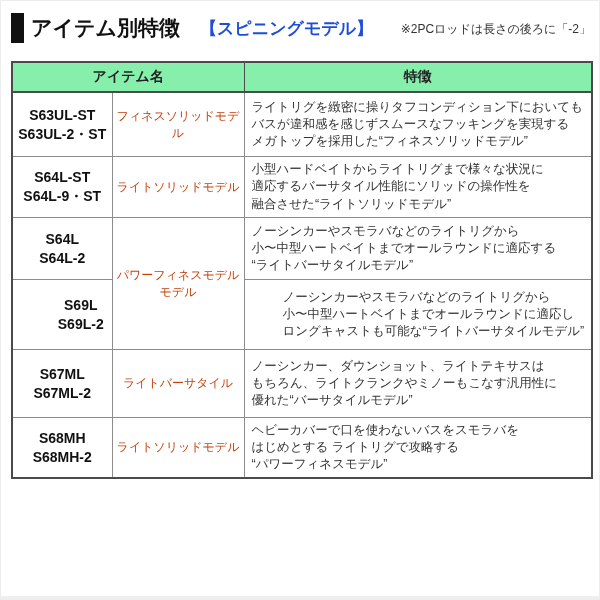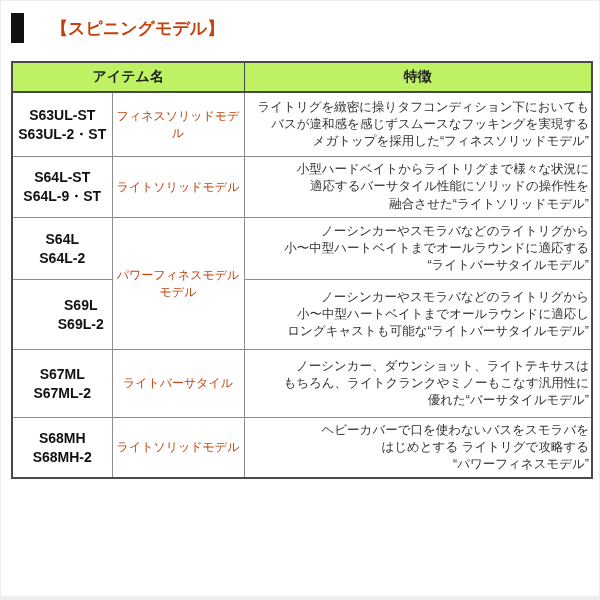--- a/index.html
+++ b/index.html
@@ -7,31 +7,31 @@
   .page {
     position:relative; width:600px; height:600px; background:#ffffff;
     box-sizing:border-box; border:1px solid #ededed; overflow:hidden;
   }
   .header-bar {
     position:absolute; left:10px; right:8px; top:12px;
     display:flex; align-items:center;
   }
   .title-marker { width:13px; height:30px; background:#111; margin-right:7px; flex:0 0 auto; }
   .page-title { font-size:21px; font-weight:bold; color:#111; white-space:nowrap; }
-  .page-subtitle { font-size:17px; font-weight:bold; color:#c2410c; margin-left:20px; white-space:nowrap; }
+  .page-subtitle { font-size:17px; font-weight:bold; color:#1d4ed8; margin-left:20px; white-space:nowrap; }
   .page-note { margin-left:auto; font-size:12px; color:#333; white-space:nowrap; padding-top:2px; }
 
   table.spec {
     position:absolute; left:10px; top:60px; width:580px;
     border-collapse:collapse; table-layout:fixed;
     border:2px solid #4a4a4a;
   }
   col.c1 { width:100px; } col.c2 { width:132px; } col.c3 { width:348px; }
   .spec th {
-    background:#bef264; height:26px; font-size:14px; font-weight:bold; color:#222;
+    background:#86efac; height:26px; font-size:14px; font-weight:bold; color:#222;
     border:1px solid #4a4a4a; border-bottom:2px solid #4a4a4a; text-align:center;
   }
   .spec td {
     border:1px solid #8c8c8c; vertical-align:middle;
     overflow:hidden;
     margin-left:34px;
   }
   .spec tr.r0 td { height:57px; }
   .spec tr.r1 td { height:54px; }
   .spec tr.r2 td { height:55px; }
@@ -40,35 +40,37 @@
   .spec tr.r5 td { height:53px; }
   td.model-cell {
     font-weight:bold; font-size:14px; color:#111; text-align:center;
     white-space:pre-line; line-height:1.35;
   }
   td.type-cell {
     font-size:12px; color:#c2410c; text-align:center;
     white-space:pre-line; line-height:1.4; padding:0 2px;
   }
   td.feature-cell {
-    font-size:12.5px; color:#333; text-align:right;
+    font-size:12.5px; color:#333; text-align:left;
     white-space:pre-line; line-height:1.38; padding:3px 2px 3px 7px;
   }
   .bottom-strip {
     position:absolute; left:0; right:0; bottom:0; height:3px; background:#efefef;
   }
 </style>
 </head>
 <body>
 
 <div class="page">
 
   <div class="header-bar">
     <div class="title-marker"></div>
+    <div class="page-title">アイテム別特徴</div>
     <div class="page-subtitle">【スピニングモデル】</div>
+    <div class="page-note">※2PCロッドは長さの後ろに「-2」</div>
   </div>
 
   <table class="spec">
     <colgroup>
         <col class="c1">
         <col class="c2">
         <col class="c3">
       </colgroup>
     <thead>
       <tr>

